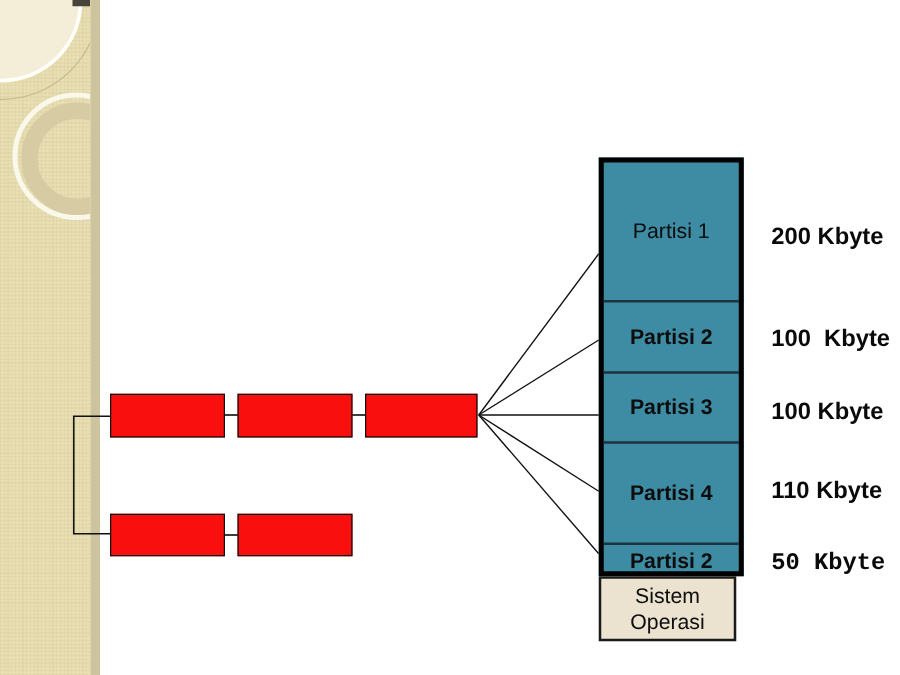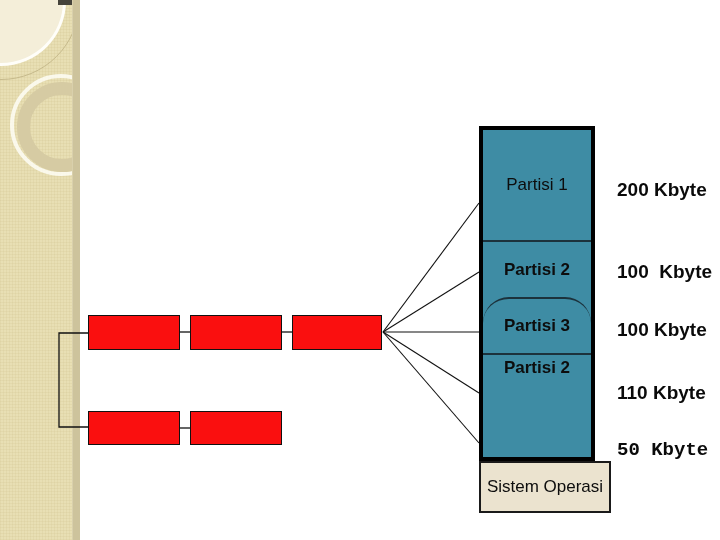--- a/index.html
+++ b/index.html
@@ -59,26 +59,26 @@
     border:4px solid #000000; box-sizing:border-box; background:#3e8ca4;
     display:flex; flex-direction:column; z-index:3;
   }
   .psec {
     box-sizing:border-box; display:flex; align-items:center; justify-content:center;
     color:#0d0d0d; font-size:17px;
   }
   .psec + .psec { border-top:2px solid #1c323c;font-weight:bold; }
   .s1 { flex:0 0 110px; }
   .s2 { flex:0 0 57px; }
-  .s3 { flex:0 0 56px;border-radius:26px; }
+  .s3 { flex:0 0 56px; }
   .s4 { flex:0 0 81px; }
   .s5 { flex:0 0 27px; }
 
   .os-box {
-    position:absolute; left:479px; top:461px; width:132px; height:52px;
+    position:absolute; left:479px; top:461px; width:110px; height:52px;
     background:#ebe3cf; border:2px solid #1a1a1a; box-sizing:border-box;
     display:flex; align-items:center; justify-content:center; text-align:center;
     font-size:17px; line-height:1.25; color:#0d0d0d; z-index:3;
   }
 
   
   .size-label {
     position:absolute; left:617px; height:24px; line-height:24px;
     font-size:19px; font-weight:bold; color:#0a0a0a; white-space:pre; z-index:3;
   }
@@ -126,20 +126,23 @@
   <div class="partition-column">
     <div class="psec s1">
       <span>Partisi 1</span>
     </div>
     <div class="psec s2">
       <span>Partisi 2</span>
     </div>
     <div class="psec s3">
       <span>Partisi 3</span>
     </div>
+    <div class="psec s4">
+      <span>Partisi 4</span>
+    </div>
     <div class="psec s5">
       <span>Partisi 2</span>
     </div>
   </div>
 
   <div class="os-box">
     <span>Sistem Operasi</span>
   </div>
 
   <div class="size-label t1">200 Kbyte</div>

